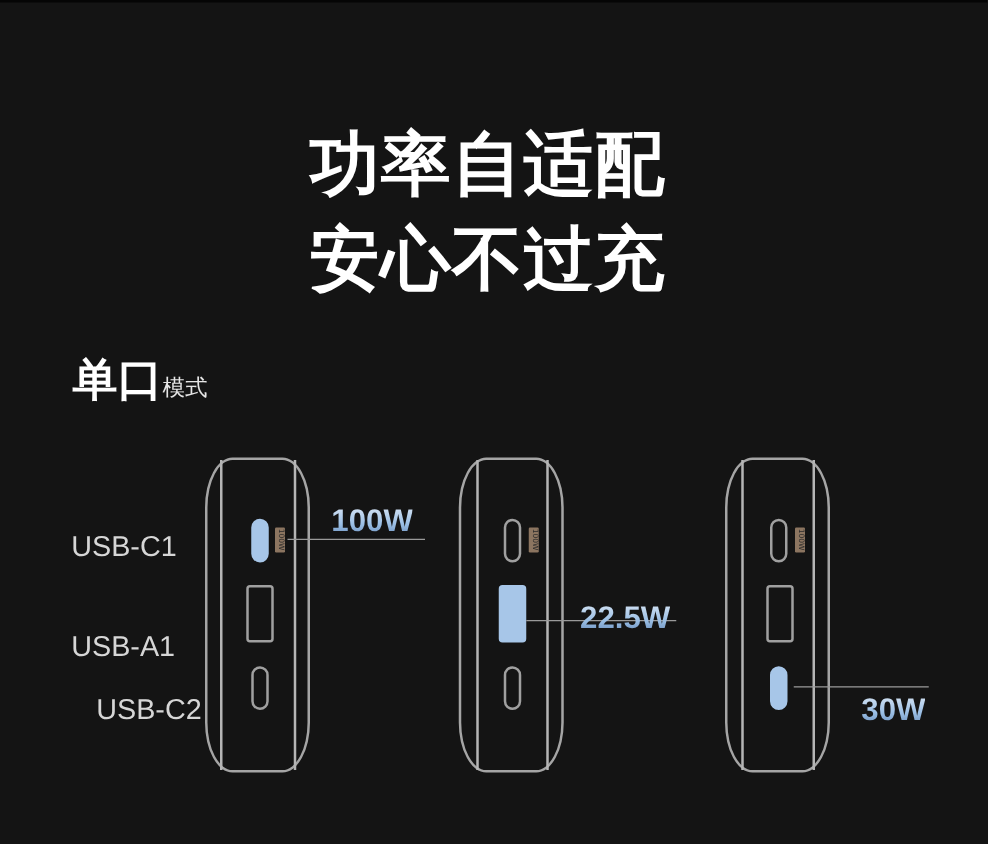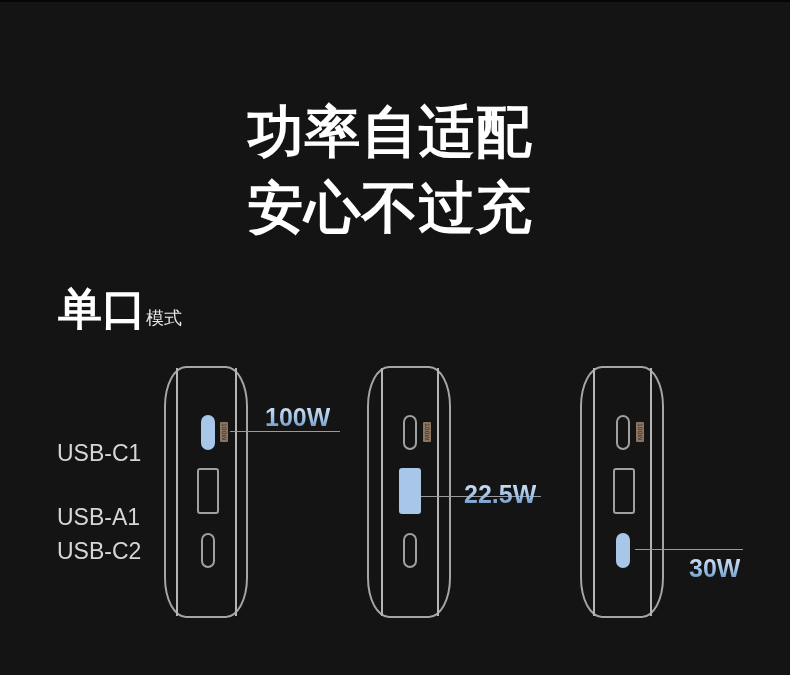--- a/index.html
+++ b/index.html
@@ -8,21 +8,21 @@
     font-family: "DejaVu Sans", "Liberation Sans", sans-serif; color:#fff;
   }
   .topline { position:absolute; left:0; top:0; width:790px; height:2px; background:#050505; }
   .headline {
     position:absolute; left:0; width:780px; text-align:center; font-weight:bold;
     font-size:56px; letter-spacing:1px; line-height:64px; color:#fff;
   }
   .h1 { top:100px; }
   .h2 { top:176px; }
   .mode { position:absolute; left:58px; top:280px; white-space:nowrap; }
-  .mode .big { font-size:44px; font-weight:bold; color:#fff; vertical-align:baseline; }
+  .mode .big { font-size:36px; font-weight:bold; color:#fff; vertical-align:baseline; }
   .mode .small { font-size:18px; color:#e6e6e6; vertical-align:baseline; }
   .portlabel { position:absolute; left:57px; font-size:23px; color:#d6d6d6; font-family:"Liberation Sans", sans-serif; }
   .device { position:absolute; top:366px; width:84px; height:252px; }
   .device .shell {
     position:absolute; left:0; top:0; width:80px; height:248px;
     border:2px solid #a5a5a5; border-radius:22px / 40px;
   }
   .device .vline { position:absolute; top:2px; height:248px; width:2px; background:#b5b5b5; }
   .port { position:absolute; box-sizing:border-box; border:2px solid #a0a0a0; }
   .port.c { width:14px; height:35px; border-radius:7px; }
@@ -44,23 +44,23 @@
 
 <div class="topline"></div>
 
 <div class="headline h1">功率自适配</div>
 <div class="headline h2">安心不过充</div>
 
 <div class="mode">
   <span class="big">单口</span><span class="small">模式</span>
 </div>
 
-<div class="portlabel" style="top:440px;">USB-C1</div>
+<div class="portlabel" style="top:424px;">USB-C1</div>
 <div class="portlabel" style="top:504px;">USB-A1</div>
-<div class="portlabel" style="top:538px;">USB-C2</div>
+<div class="portlabel" style="top:554px;margin-left:20px;">USB-C2</div>
 
 <div class="device" style="left:164px;">
   <div class="shell"></div>
   <div class="vline" style="left:12px;"></div>
   <div class="vline" style="left:71px;"></div>
   <div class="port c hl" style="left:37px; top:49px;"></div>
   <div class="tag" style="left:56px; top:56px;">100W</div>
   <div class="port a" style="left:33px; top:102px;"></div>
   <div class="port c" style="left:37px; top:167px;"></div>
 </div>

